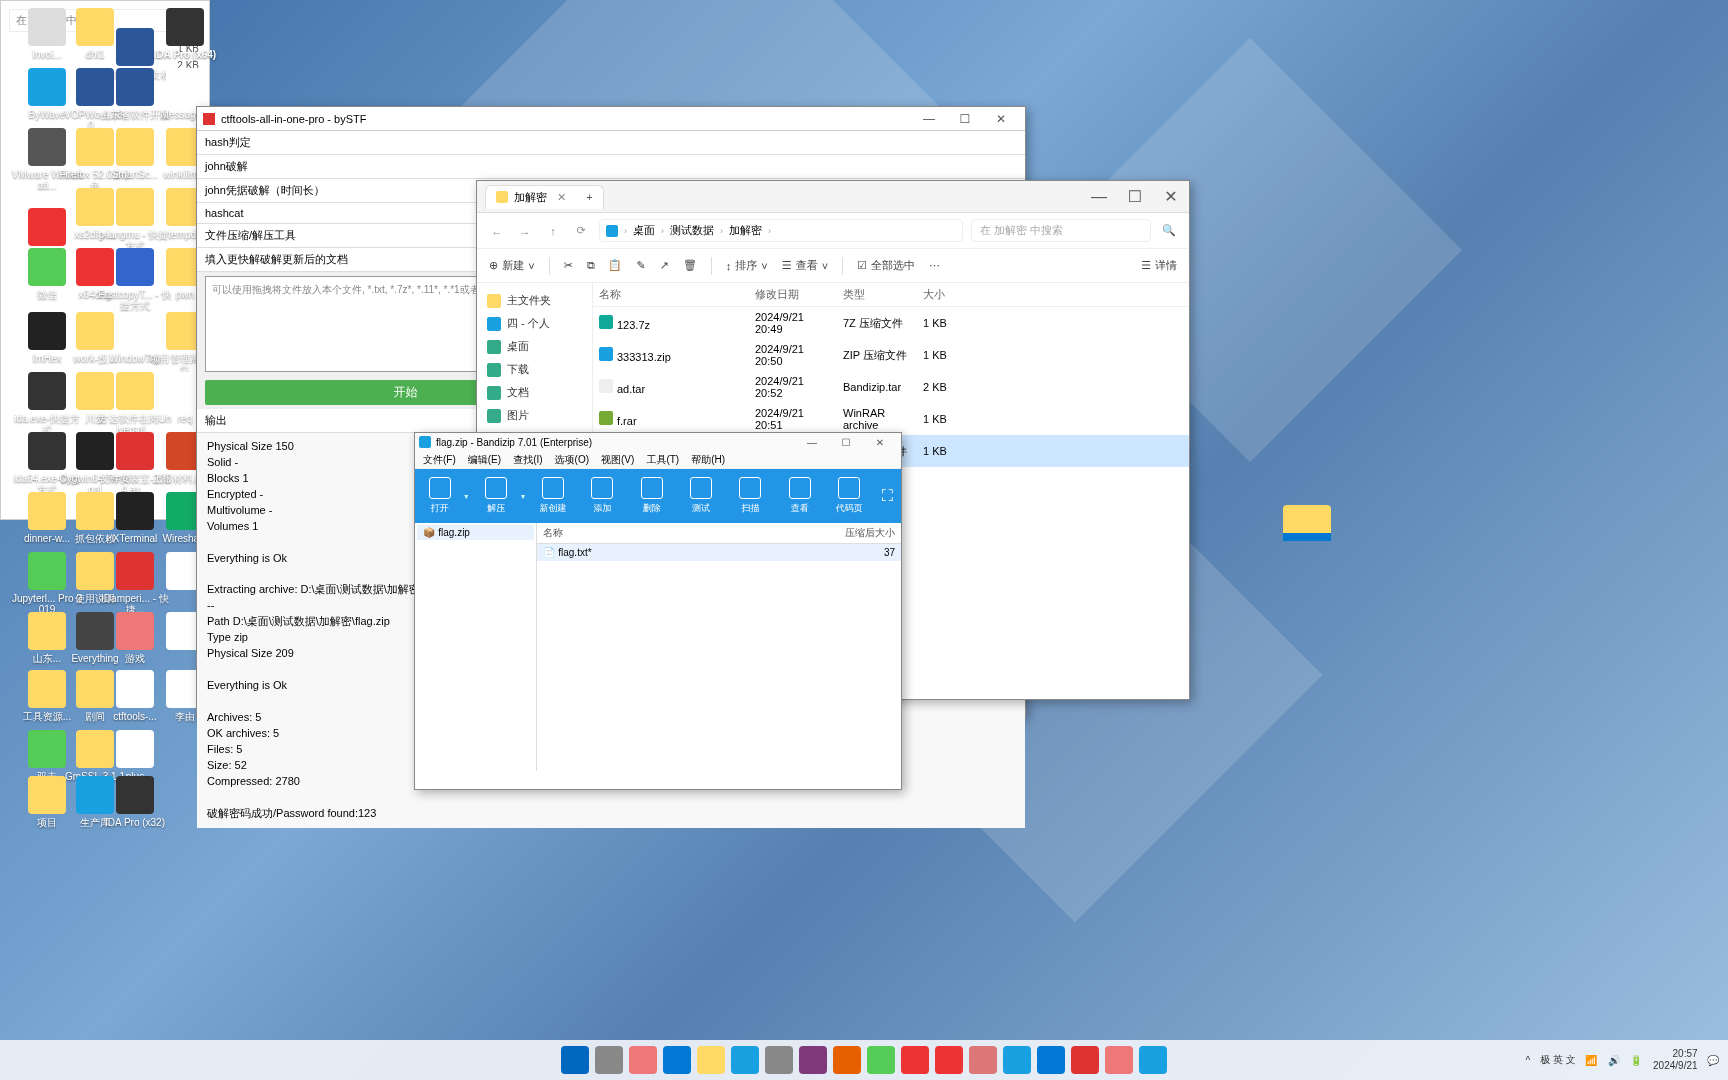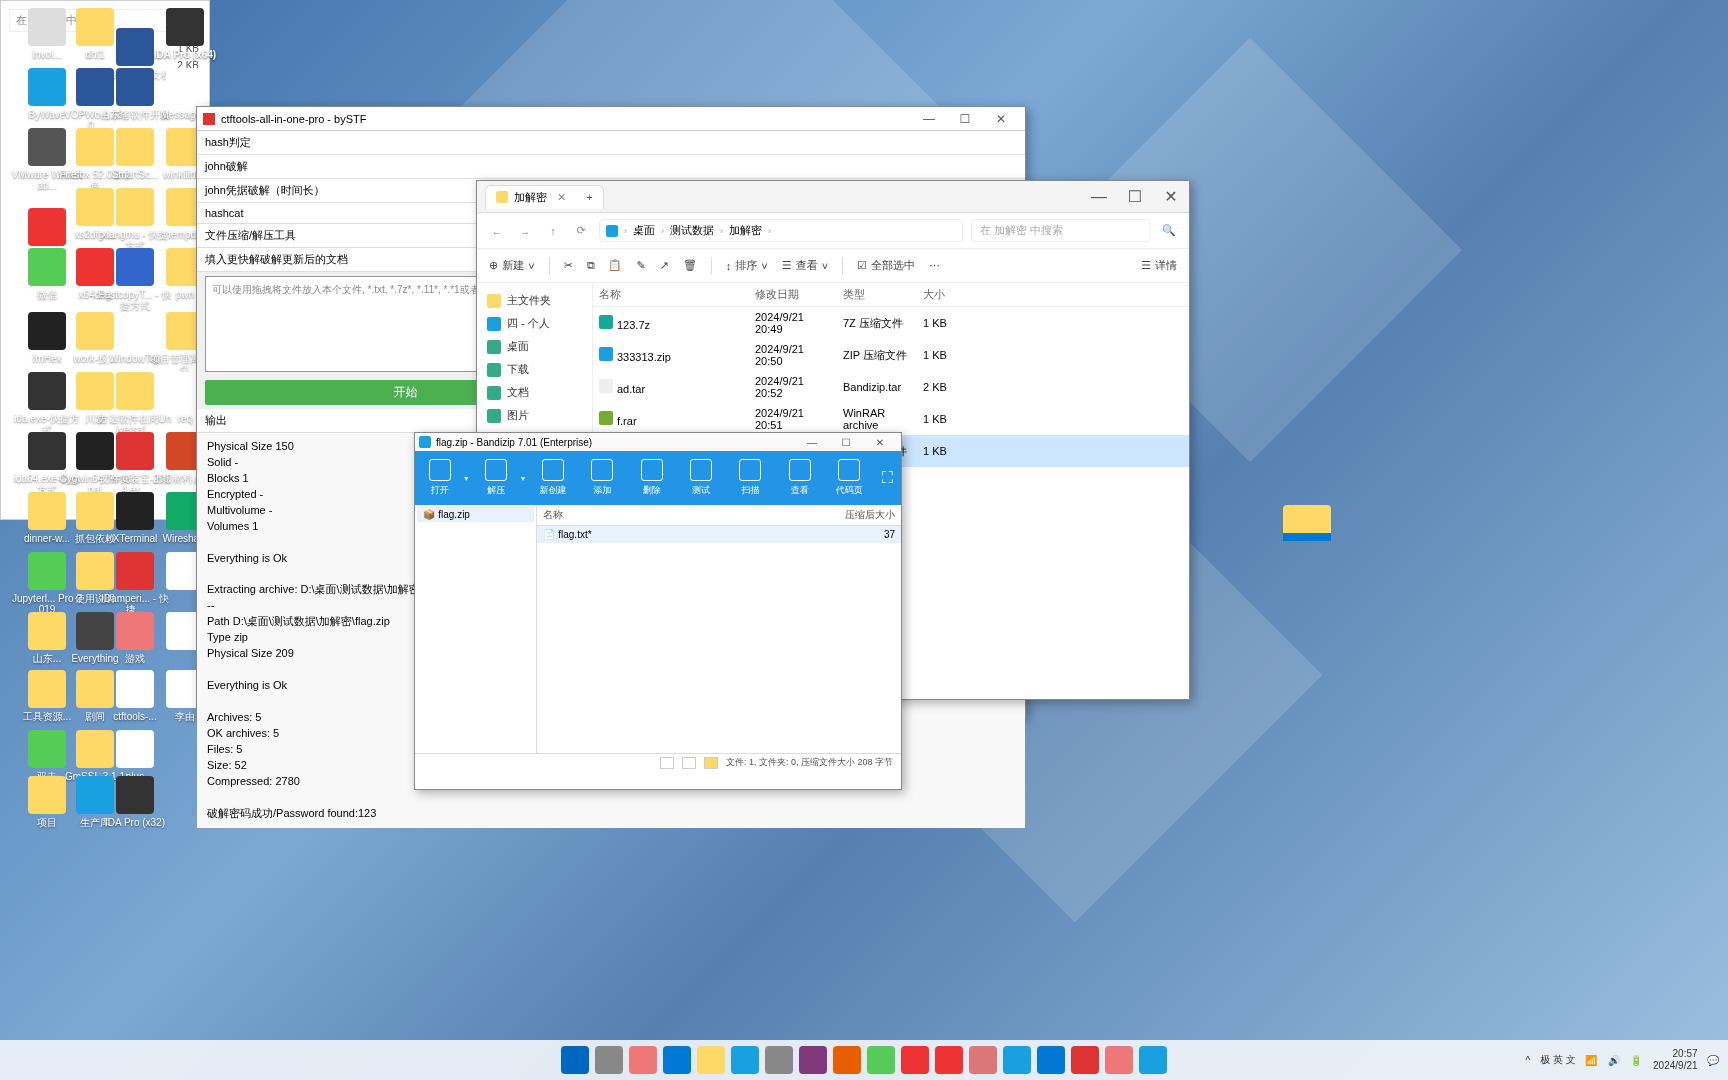--- a/index.html
+++ b/index.html
@@ -481,20 +481,29 @@
 
 <div class="win bzw">
   <div class="bzt">
     <div class="bic"></div>
     <span>flag.zip - Bandizip 7.01 (Enterprise)</span>
     <div class="sp"></div>
     <div class="wc">—</div>
     <div class="wc">☐</div>
     <div class="wc">✕</div>
   </div>
+  <div class="bzmenu" id="bzmenu">
+      <span>文件(F)</span>
+      <span>编辑(E)</span>
+      <span>查找(I)</span>
+      <span>选项(O)</span>
+      <span>视图(V)</span>
+      <span>工具(T)</span>
+      <span>帮助(H)</span>
+    </div>
   <div class="bztool" id="bztool">
       <div class="bt"><div class="bi"></div>打开</div>
       <div class="dd">▾</div>
       <div class="bt"><div class="bi"></div>解压</div>
       <div class="dd">▾</div>
       <div class="bt"><div class="bi"></div>新创建</div>
       <div class="bt"><div class="bi"></div>添加</div>
       <div class="bt"><div class="bi"></div>删除</div>
       <div class="bt"><div class="bi"></div>测试</div>
       <div class="bt"><div class="bi"></div>扫描</div>
@@ -510,26 +519,20 @@
     <div class="bzmain">
       <div class="bzh">
         <div class="bc1">名称</div>
         <div class="bc2">压缩后大小</div>
       </div>
       <div class="bzr">
         <div class="bc1">📄 <span>flag.txt*</span></div>
         <div class="bc2">37</div>
       </div>
     </div>
-  </div>
-  <div class="bzstat">
-    <div class="vb"></div>
-    <div class="vb"></div>
-    <div class="vb" style="background:#ffd966"></div>
-    <span>文件: 1, 文件夹: 0, 压缩文件大小 208 字节</span>
   </div>
 </div>
 
 <div class="fexp">
     <div class="fe1"></div>
   </div>
 
 <div class="taskbar">
   <div class="cent" id="tbcent">
       <div class="ti" style="background: rgb(0, 103, 192);"></div>

